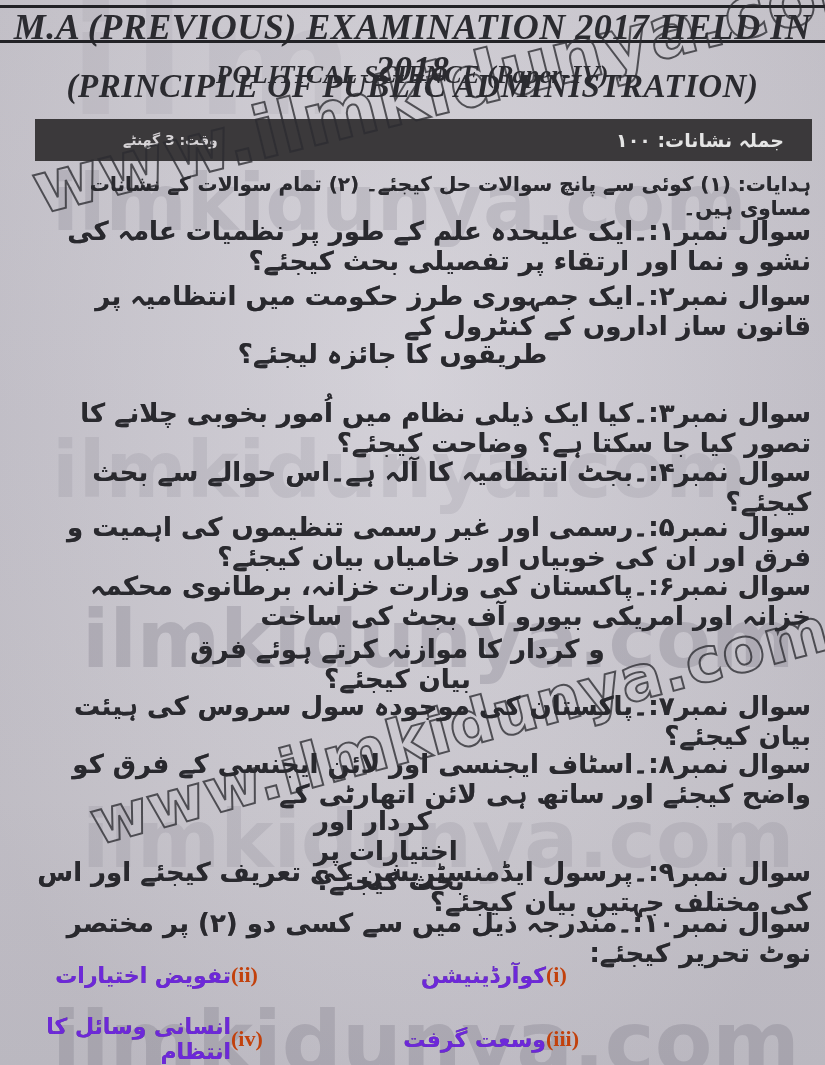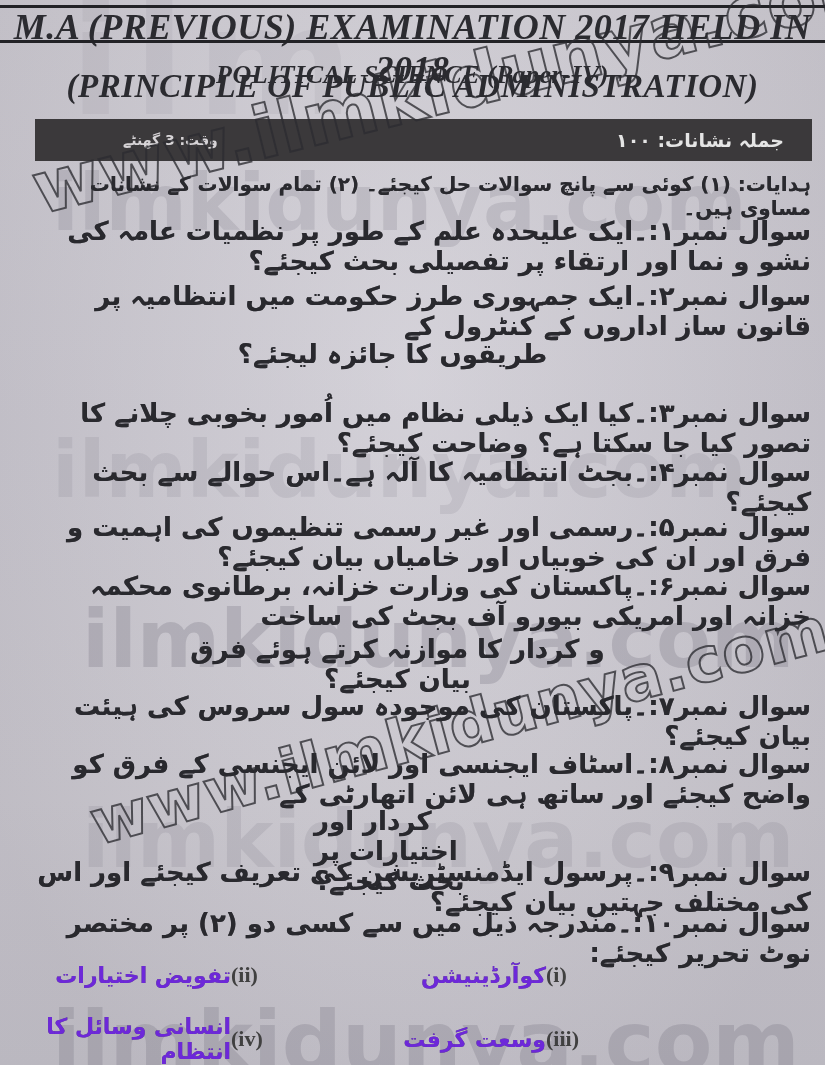--- a/index.html
+++ b/index.html
@@ -79,21 +79,21 @@
   
   .options {
     position:absolute; top:962px; left:14px; right:14px; z-index:1;
     direction:rtl; display:grid;
     grid-template-columns:105px 205px 110px 1fr;
     row-gap:26px; padding-right:160px;
     align-items:center;
   }
   .opt-label {
     font-family:"Liberation Serif", serif; font-weight:bold; font-size:22px;
-    color:#404040; direction:ltr; text-align:left;
+    color:#c2410c; direction:ltr; text-align:left;
   }
   .opt-text {
     font-size:22px; font-weight:bold; color:#6d28d9; text-align:right;
     text-shadow:0 0 0.5px rgba(20,20,25,0.55);
   }
 </style>
 </head>
 <body>
 
 <div class="wm wm-flat wm-fv">ilm</div>

